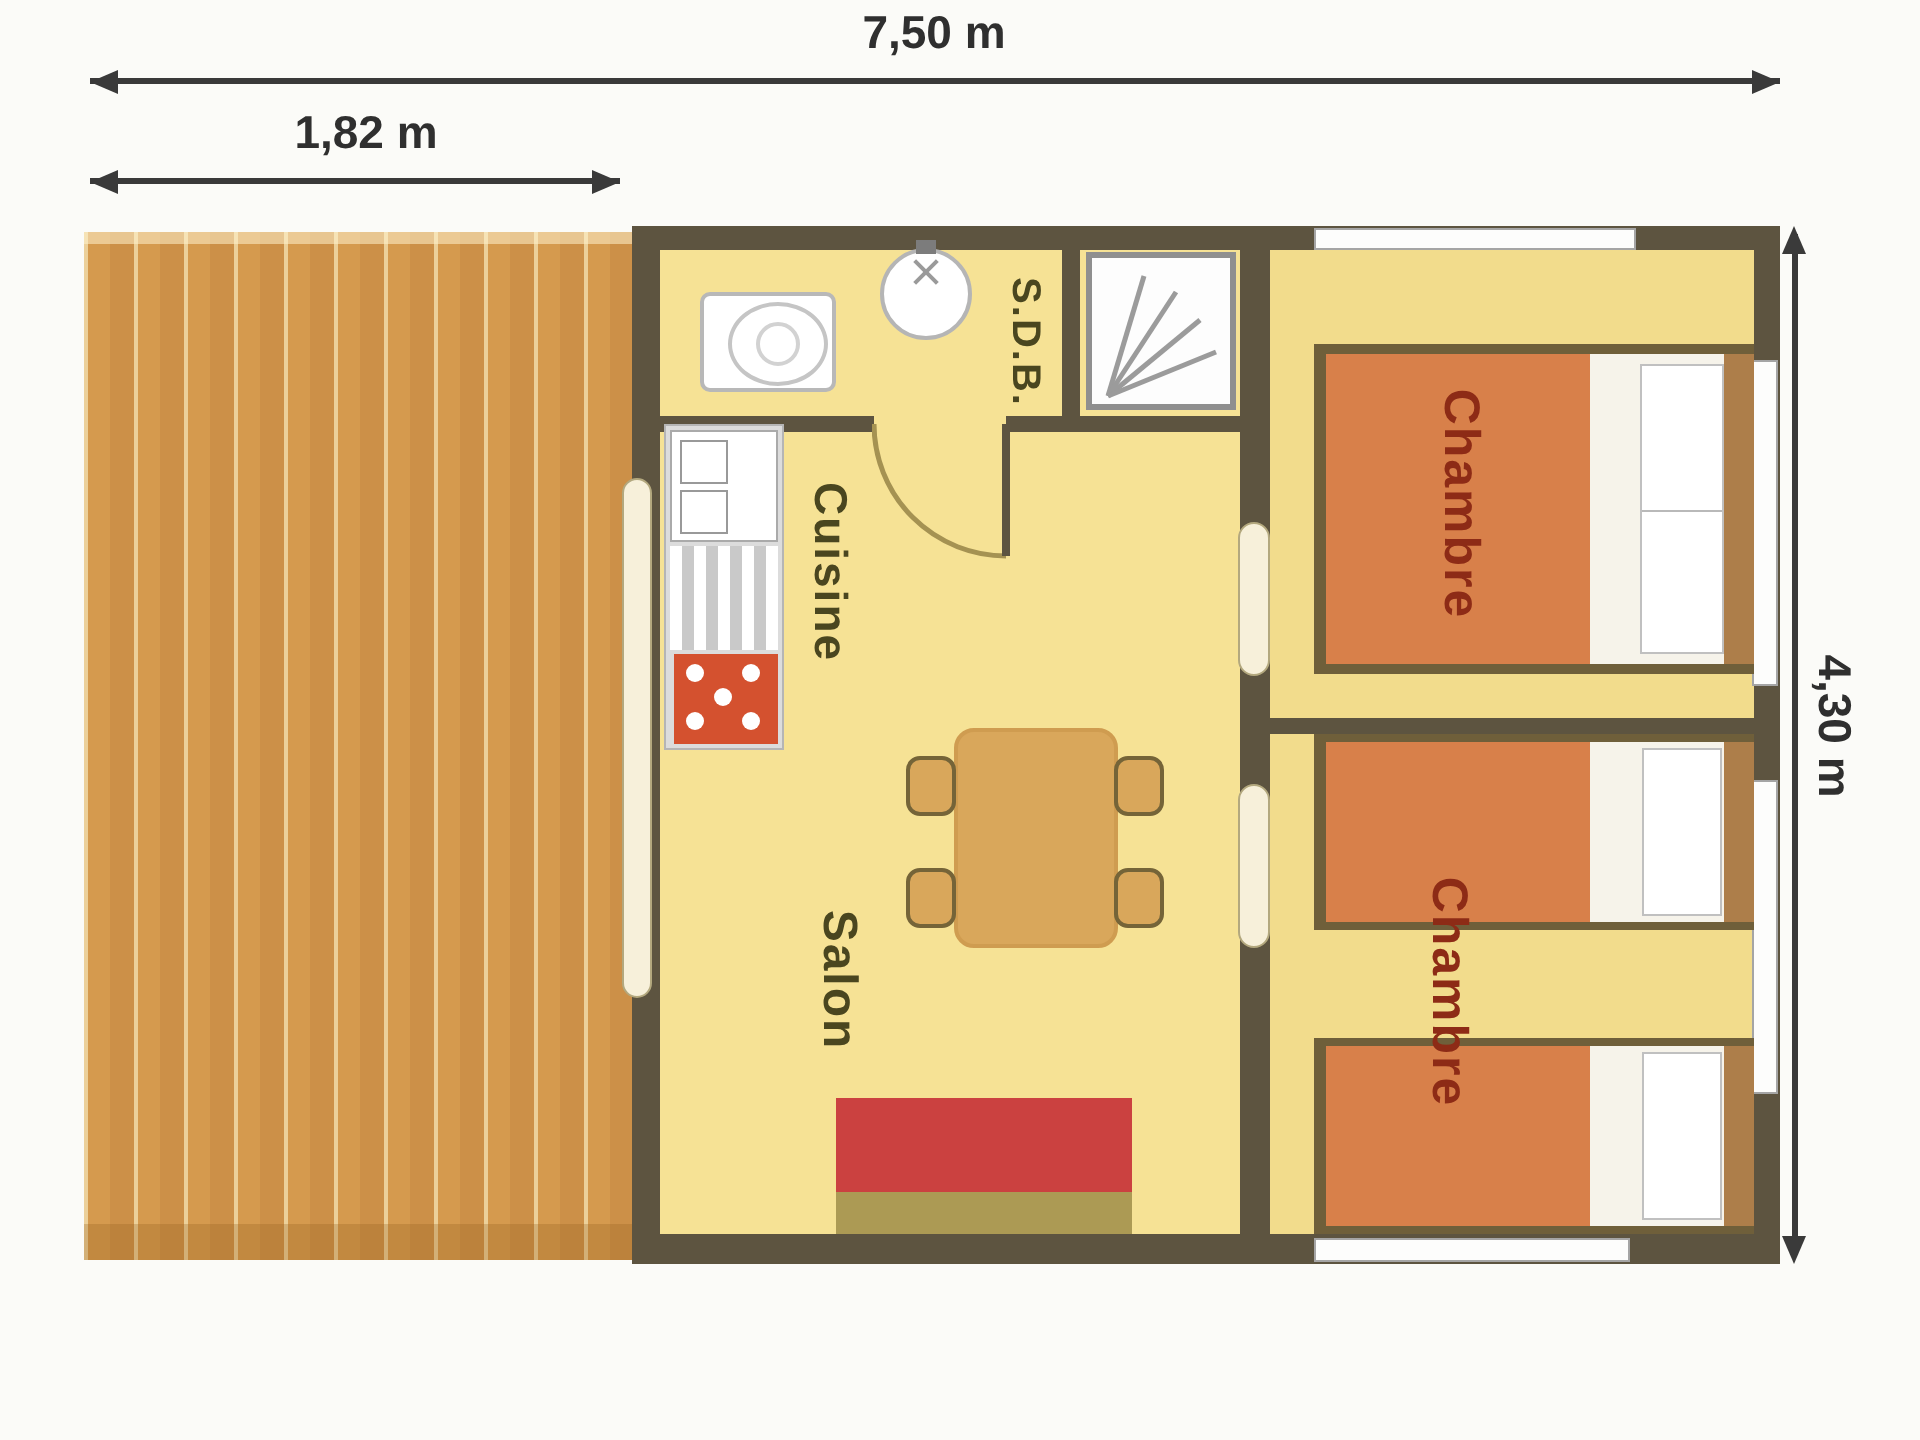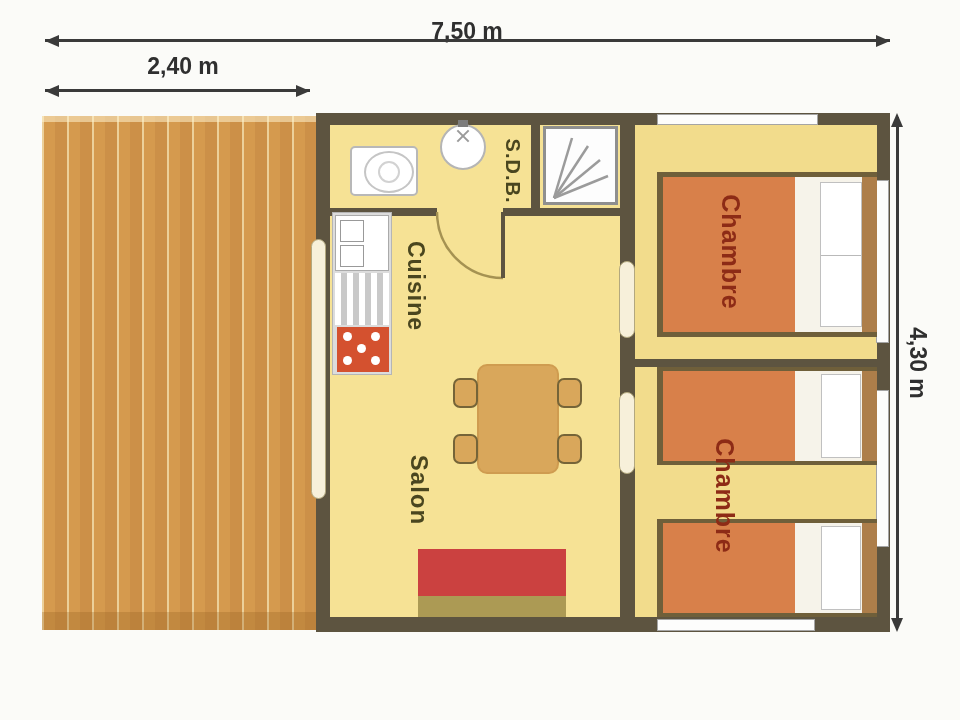--- a/index.html
+++ b/index.html
@@ -150,26 +150,26 @@
     <div class="pillow" style="left:164px;top:7px;width:40px;height:84px;"></div>
     <div class="headboard" style="left:205px;top:4px;width:15px;height:90px;"></div>
   </div>
 
   <div class="vlabel room" style="left:512px;top:171px;font-size:20px;">S.D.B.</div>
   <div class="vlabel room" style="left:415px;top:286px;font-size:23px;">Cuisine</div>
   <div class="vlabel room" style="left:419px;top:490px;font-size:24px;">Salon</div>
   <div class="vlabel room-red" style="left:730px;top:252px;">Chambre</div>
   <div class="vlabel room-red" style="left:724px;top:496px;">Chambre</div>
 
-  <div class="hlabel" style="left:467px;top:18px;text-align:center;">7,50 m</div>
+  <div class="hlabel" style="left:467px;top:3px;text-align:center;">7,50 m</div>
   <div class="abs dim-line" style="left:45px;top:39px;width:845px;height:3px;"></div>
   <div class="abs arrow" style="left:45px;top:35px;border-top:6px solid transparent;border-bottom:6px solid transparent;border-right:14px solid #3a3a3a;"></div>
   <div class="abs arrow" style="left:876px;top:35px;border-top:6px solid transparent;border-bottom:6px solid transparent;border-left:14px solid #3a3a3a;"></div>
 
-  <div class="hlabel" style="left:183px;top:53px;">2,40 m</div>
+  <div class="hlabel" style="left:183px;top:53px;">1,82 m</div>
   <div class="abs dim-line" style="left:45px;top:89px;width:265px;height:3px;"></div>
   <div class="abs arrow" style="left:45px;top:85px;border-top:6px solid transparent;border-bottom:6px solid transparent;border-right:14px solid #3a3a3a;"></div>
   <div class="abs arrow" style="left:296px;top:85px;border-top:6px solid transparent;border-bottom:6px solid transparent;border-left:14px solid #3a3a3a;"></div>
 
   <div class="vlabel dim-v" style="left:917px;top:363px;">4,30 m</div>
   <div class="abs dim-line" style="left:896px;top:117px;width:3px;height:501px;"></div>
   <div class="abs arrow" style="left:891px;top:113px;border-left:6px solid transparent;border-right:6px solid transparent;border-bottom:14px solid #3a3a3a;"></div>
   <div class="abs arrow" style="left:891px;top:618px;border-left:6px solid transparent;border-right:6px solid transparent;border-top:14px solid #3a3a3a;"></div>
 
 </div>

